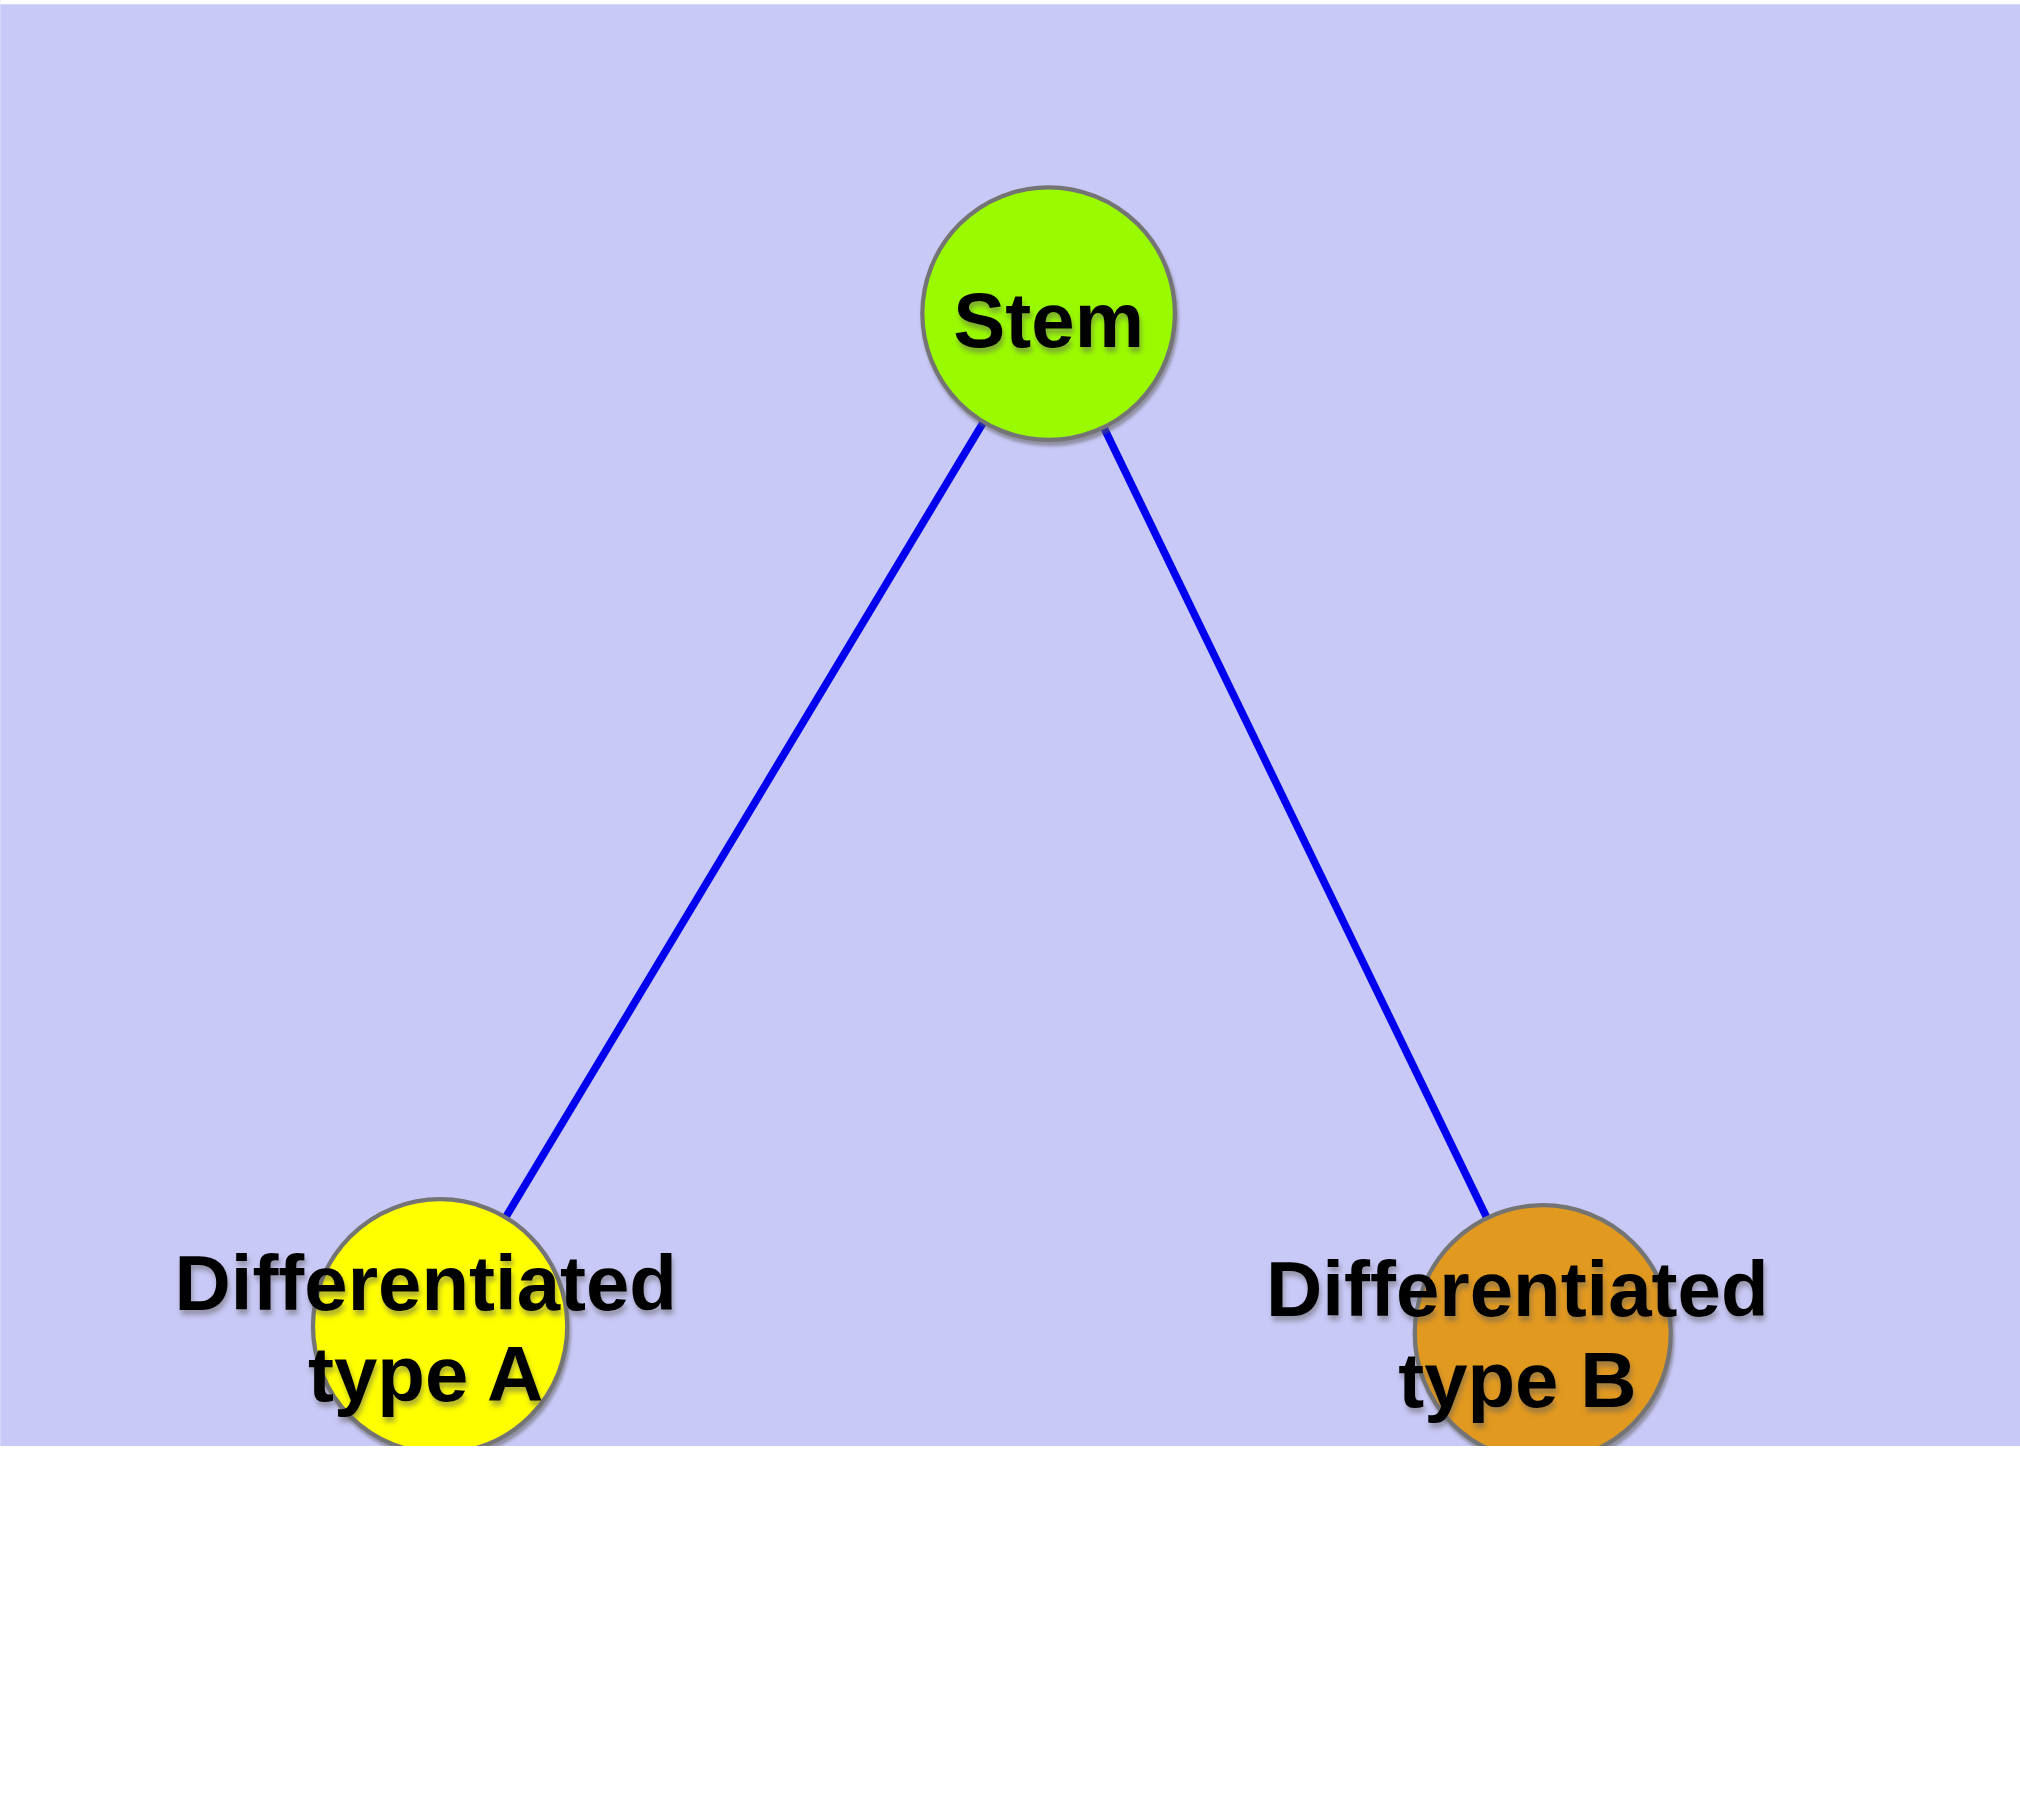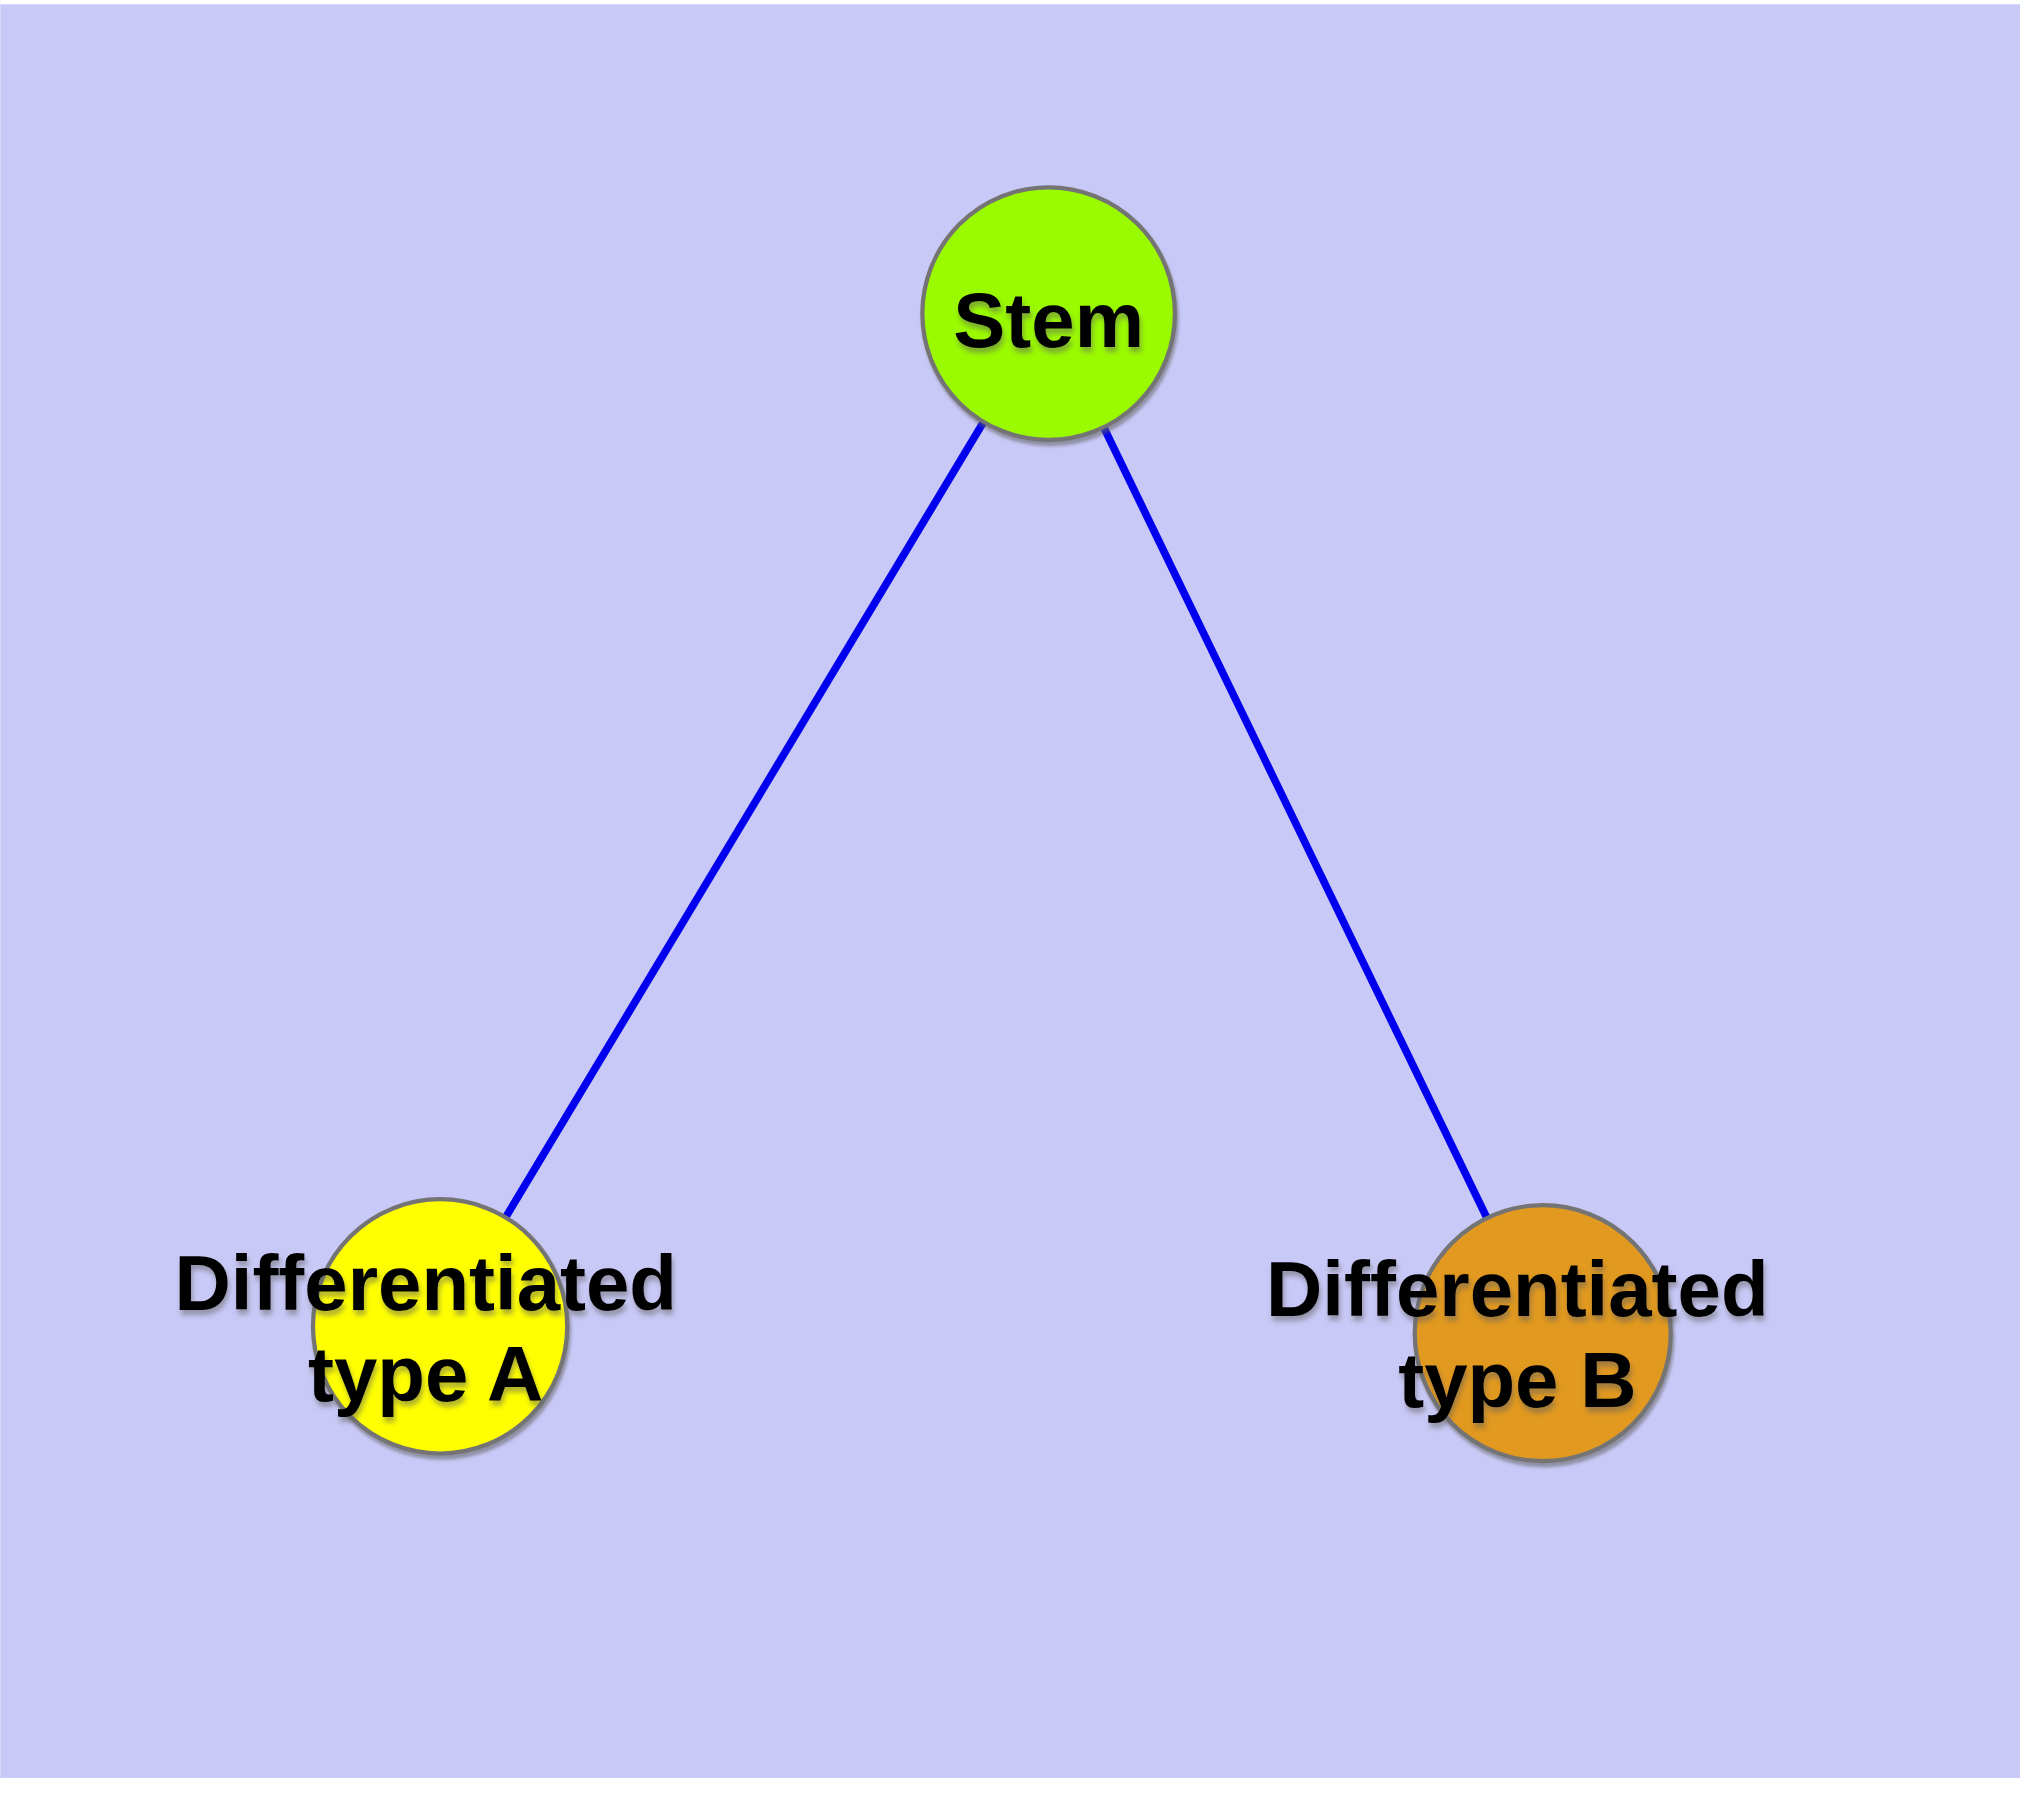--- a/index.html
+++ b/index.html
@@ -2,21 +2,21 @@
 <html style="font-size:13.6px"><head>
 <meta charset="utf-8">
 <style>
   html, body {
     margin: 0;
     padding: 0;
     background: #ffffff;
   }
   .stage {
     width: 2021px;
-    height: 1778px;
+    height: 1446px;
     position: relative;
     font-family: "Liberation Sans", sans-serif;
   }
   svg { display: block; }
   .graph-edge {
     stroke-width: 9px;
     stroke-linecap: butt;
   }
   .graph-node {
     stroke-width: 5px;

